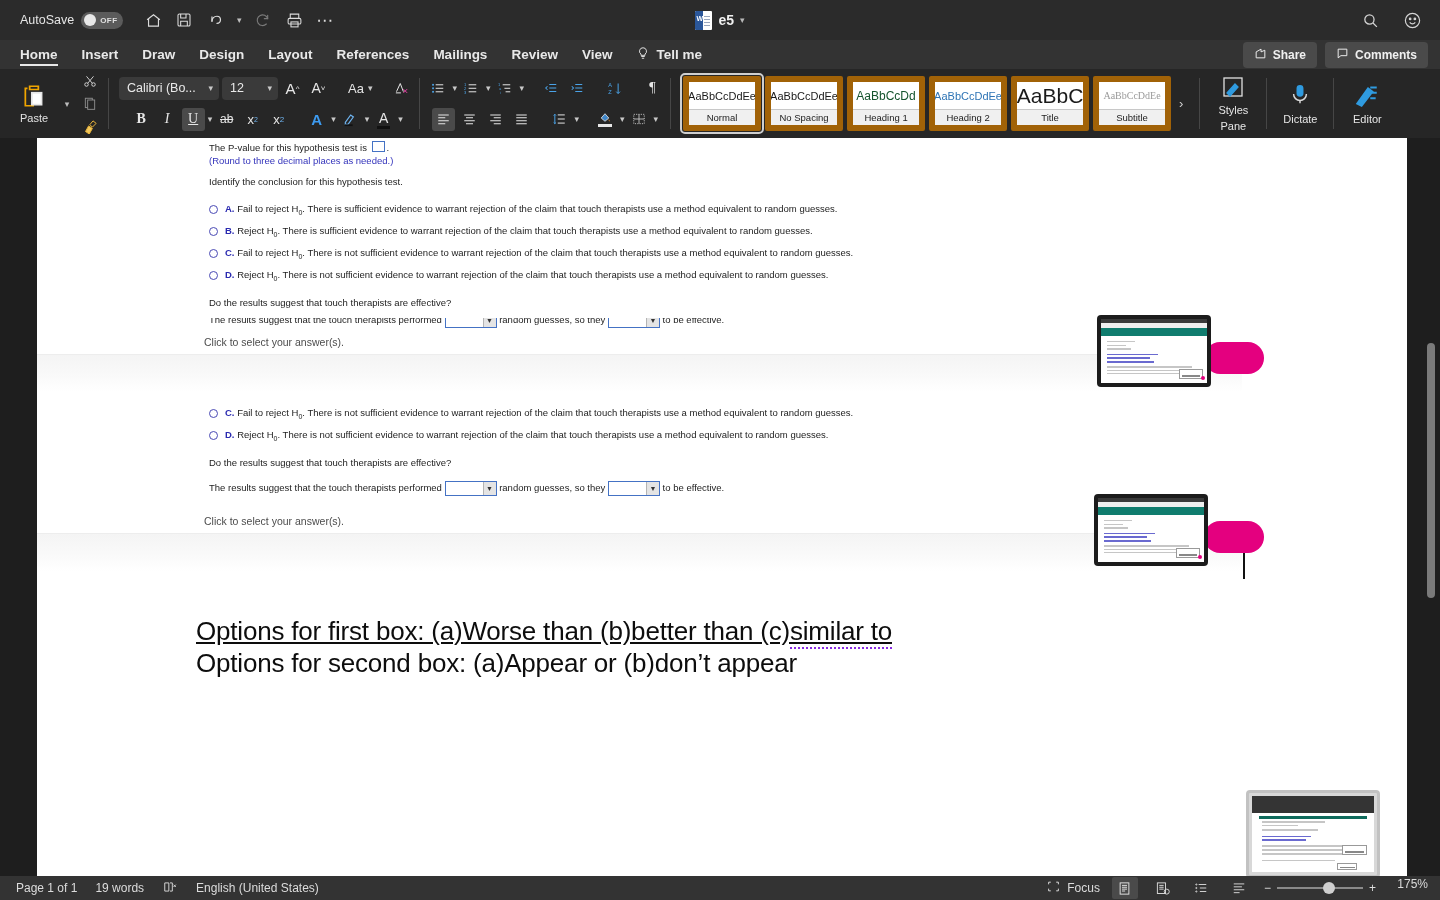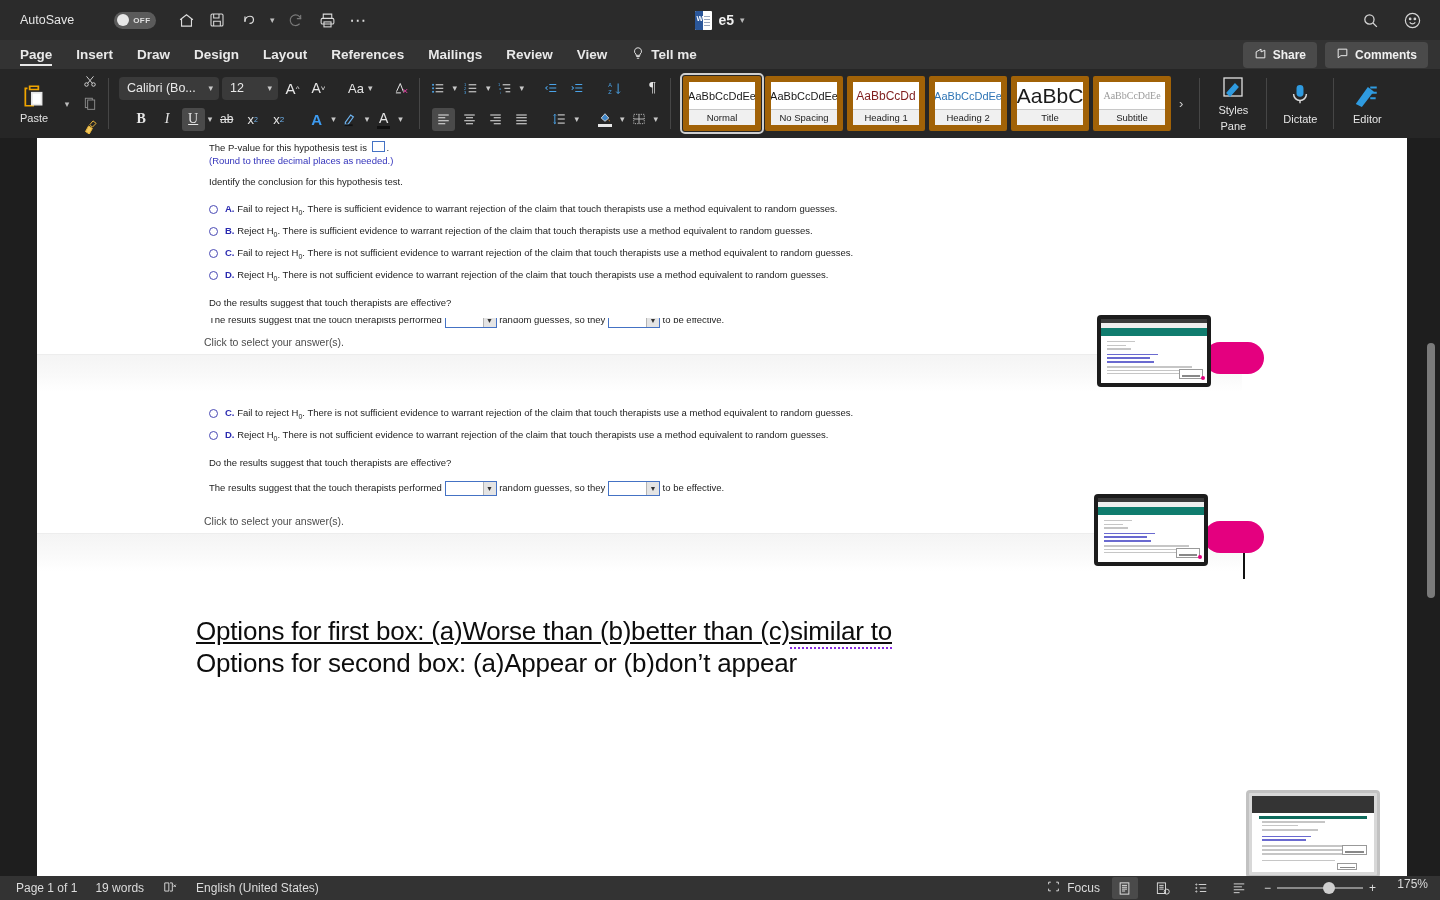--- a/index.html
+++ b/index.html
@@ -17,21 +17,21 @@
     display: flex; align-items: center;
   }
   .autosave-group {
     display: flex; align-items: center; gap: 7px;
     margin-left: 20px;
   }
   .autosave-label { color: #e6e6e6; font-size: 12.5px; }
   .toggle {
     width: 42px; height: 17px; border-radius: 9px;
     background: #5b5b5b; display: flex; align-items: center;
-    padding: 0 3px; position: relative; margin-left: 33px;
+    padding: 0 3px; position: relative;
   }
   .toggle .knob { width: 12px; height: 12px; border-radius: 50%; background: #e8e8e8; }
   .toggle .off { color: #e0e0e0; font-size: 8px; font-weight: bold; margin-left: 4px; letter-spacing: .4px; }
   .tb-icons { display: flex; align-items: center; gap: 3px; margin-left: 16px; }
   .tb-ic {
     width: 28px; height: 28px; display: flex; align-items: center; justify-content: center;
     color: #dcdcdc;
   }
   .tb-ic svg { display: block; }
   .tb-caret { color: #bdbdbd; font-size: 9px; width: 14px; text-align: center; }
@@ -126,21 +126,21 @@
   .style-card {
     width: 78px; height: 55px; background: #fff; border-radius: 2px;
     display: flex; flex-direction: column; border: 6px solid #a16207;
     overflow: hidden;
   }
   .style-card.sel { outline: 2px solid #cfcfcf; outline-offset: 1px; }
   .style-prev {
     flex: 1; display: flex; align-items: center; justify-content: center;
     font-size: 11px; color: #1a1a1a; overflow: hidden; white-space: nowrap;
   }
-  .style-prev.h1 { color: #7f1d1d; font-size: 12px; }
+  .style-prev.h1 { color: #14532d; font-size: 12px; }
   .style-prev.h2 { color: #2e74b5; font-size: 11px; }
   .style-prev.title { font-size: 21px; color: #1a1a1a; }
   .style-prev.sub { color: #9a9a9a; font-family: "Liberation Serif", serif; font-size: 10px; }
   .style-prev.ns { font-size: 11px; }
   .style-name {
     height: 16px; background: #f0f0f0; border-top: 1px solid #c8c8c8;
     font-size: 9.5px; color: #222; display: flex; align-items: center; justify-content: center;
   }
   .gal-more { color: #d0d0d0; font-size: 13px; padding: 0 4px; }
 
@@ -341,21 +341,21 @@
           <circle cx="12" cy="12" r="9"></circle>
           <circle cx="9" cy="10" r="1"></circle>
           <circle cx="15" cy="10" r="1"></circle>
           <path d="M8.5 14.5c1 1.2 2.2 1.8 3.5 1.8s2.5-.6 3.5-1.8"></path>
         </svg>
     </span>
   </div>
 </div>
 
 <div class="ribbon-tabs">
-  <div class="rt active">Page</div>
+  <div class="rt active">Home</div>
   <div class="rt">Insert</div>
   <div class="rt">Draw</div>
   <div class="rt">Design</div>
   <div class="rt">Layout</div>
   <div class="rt">References</div>
   <div class="rt">Mailings</div>
   <div class="rt">Review</div>
   <div class="rt">View</div>
   <div class="tellme">
     <span>

